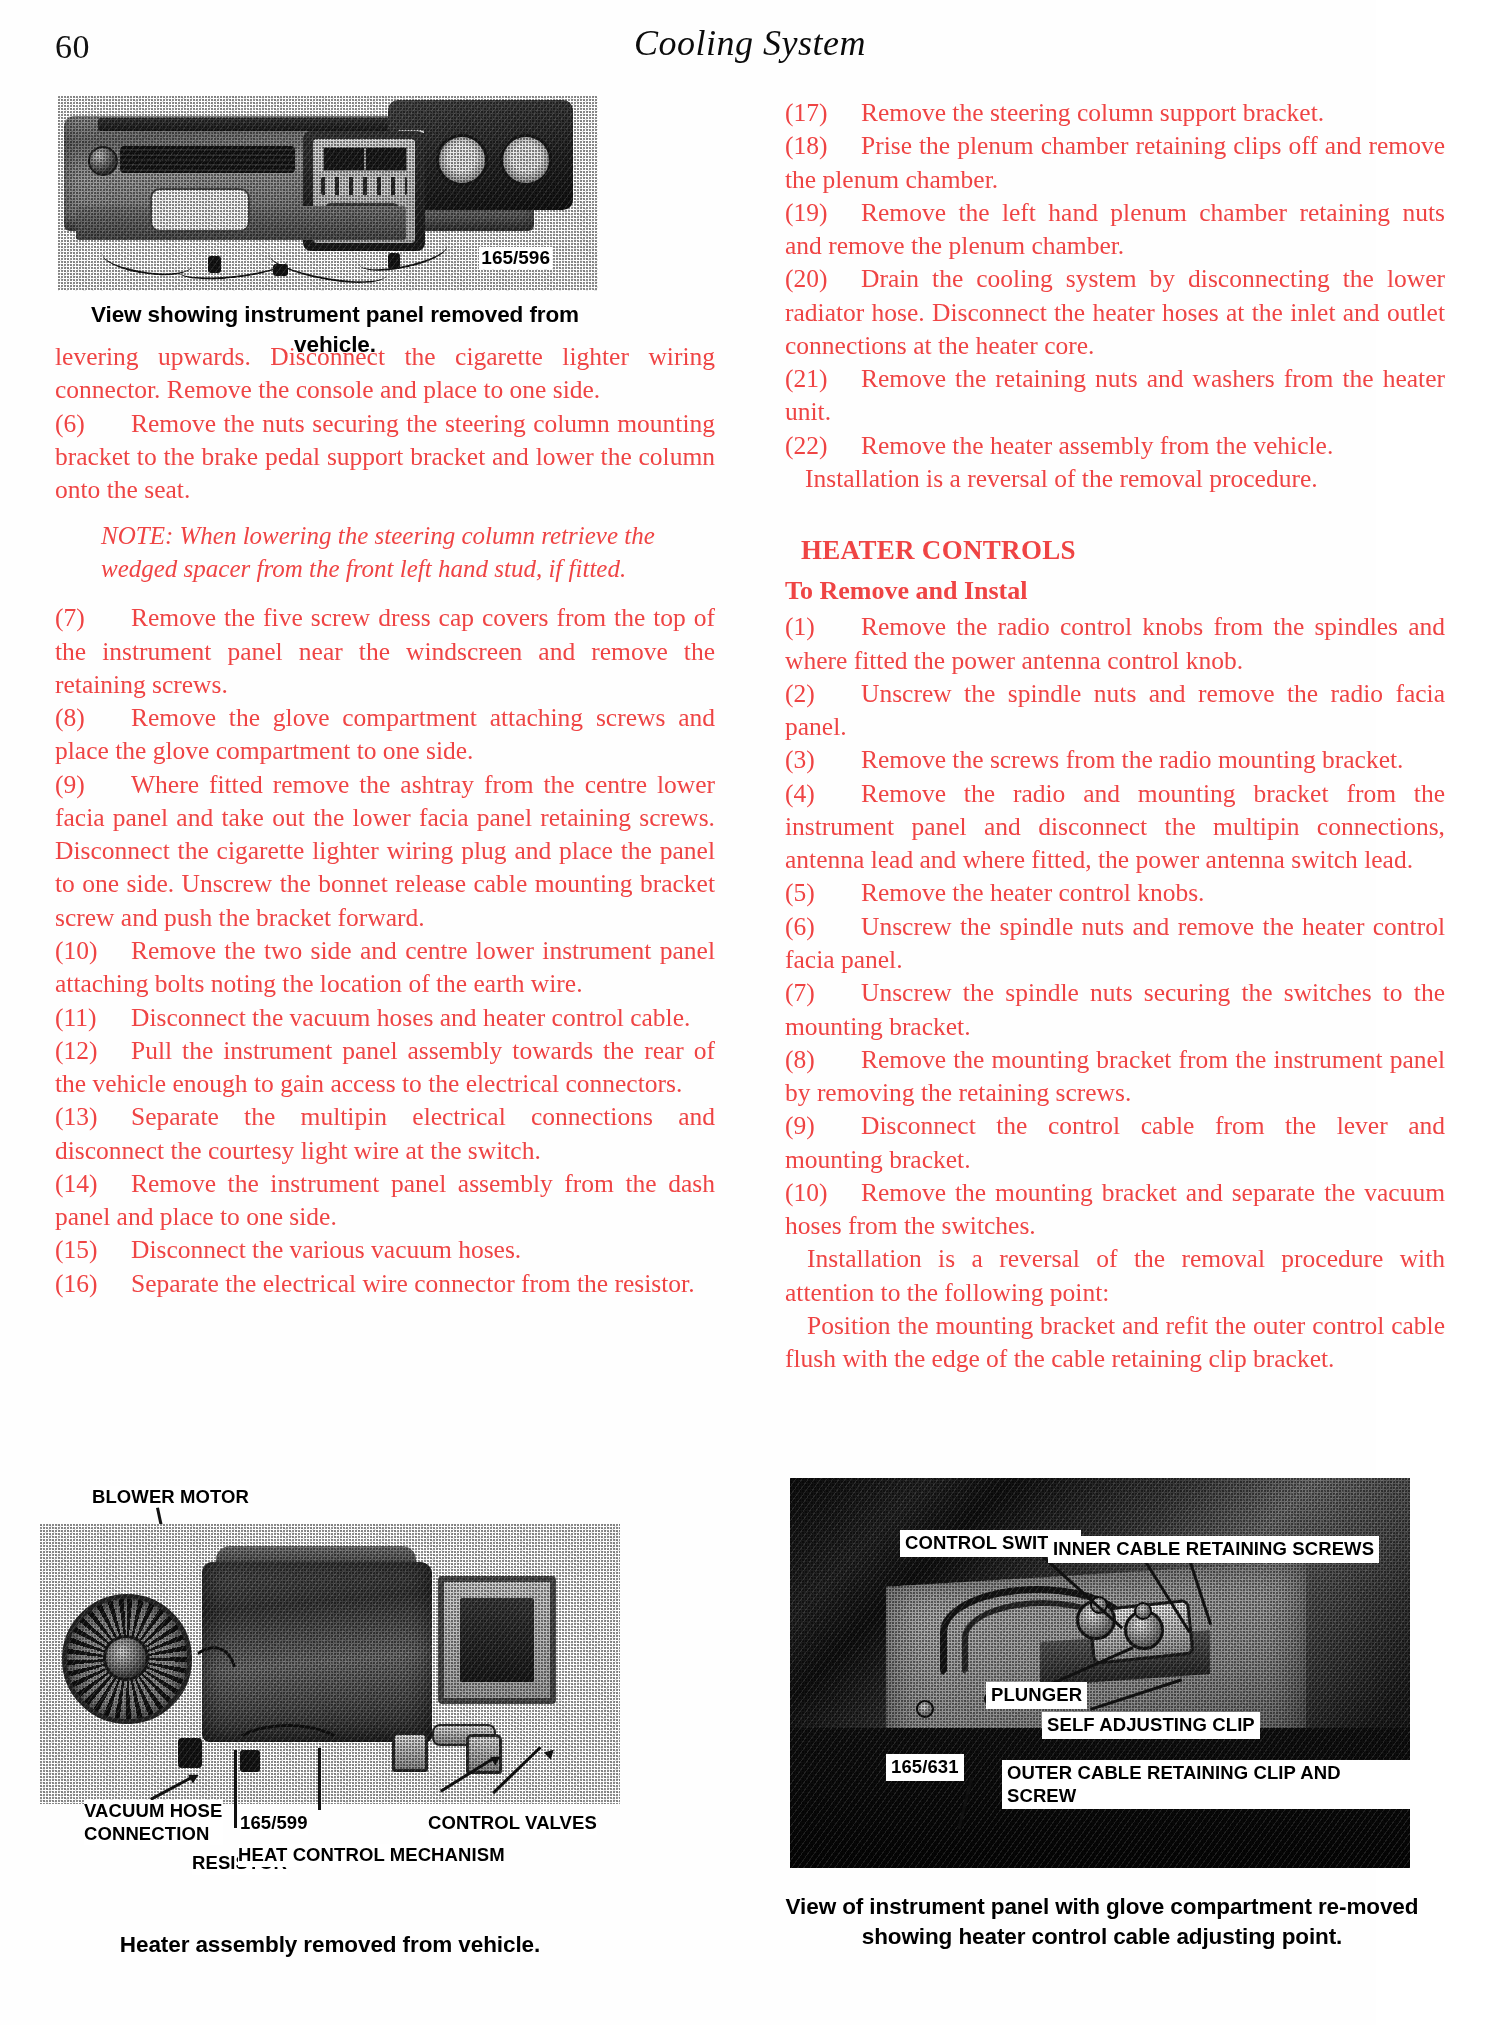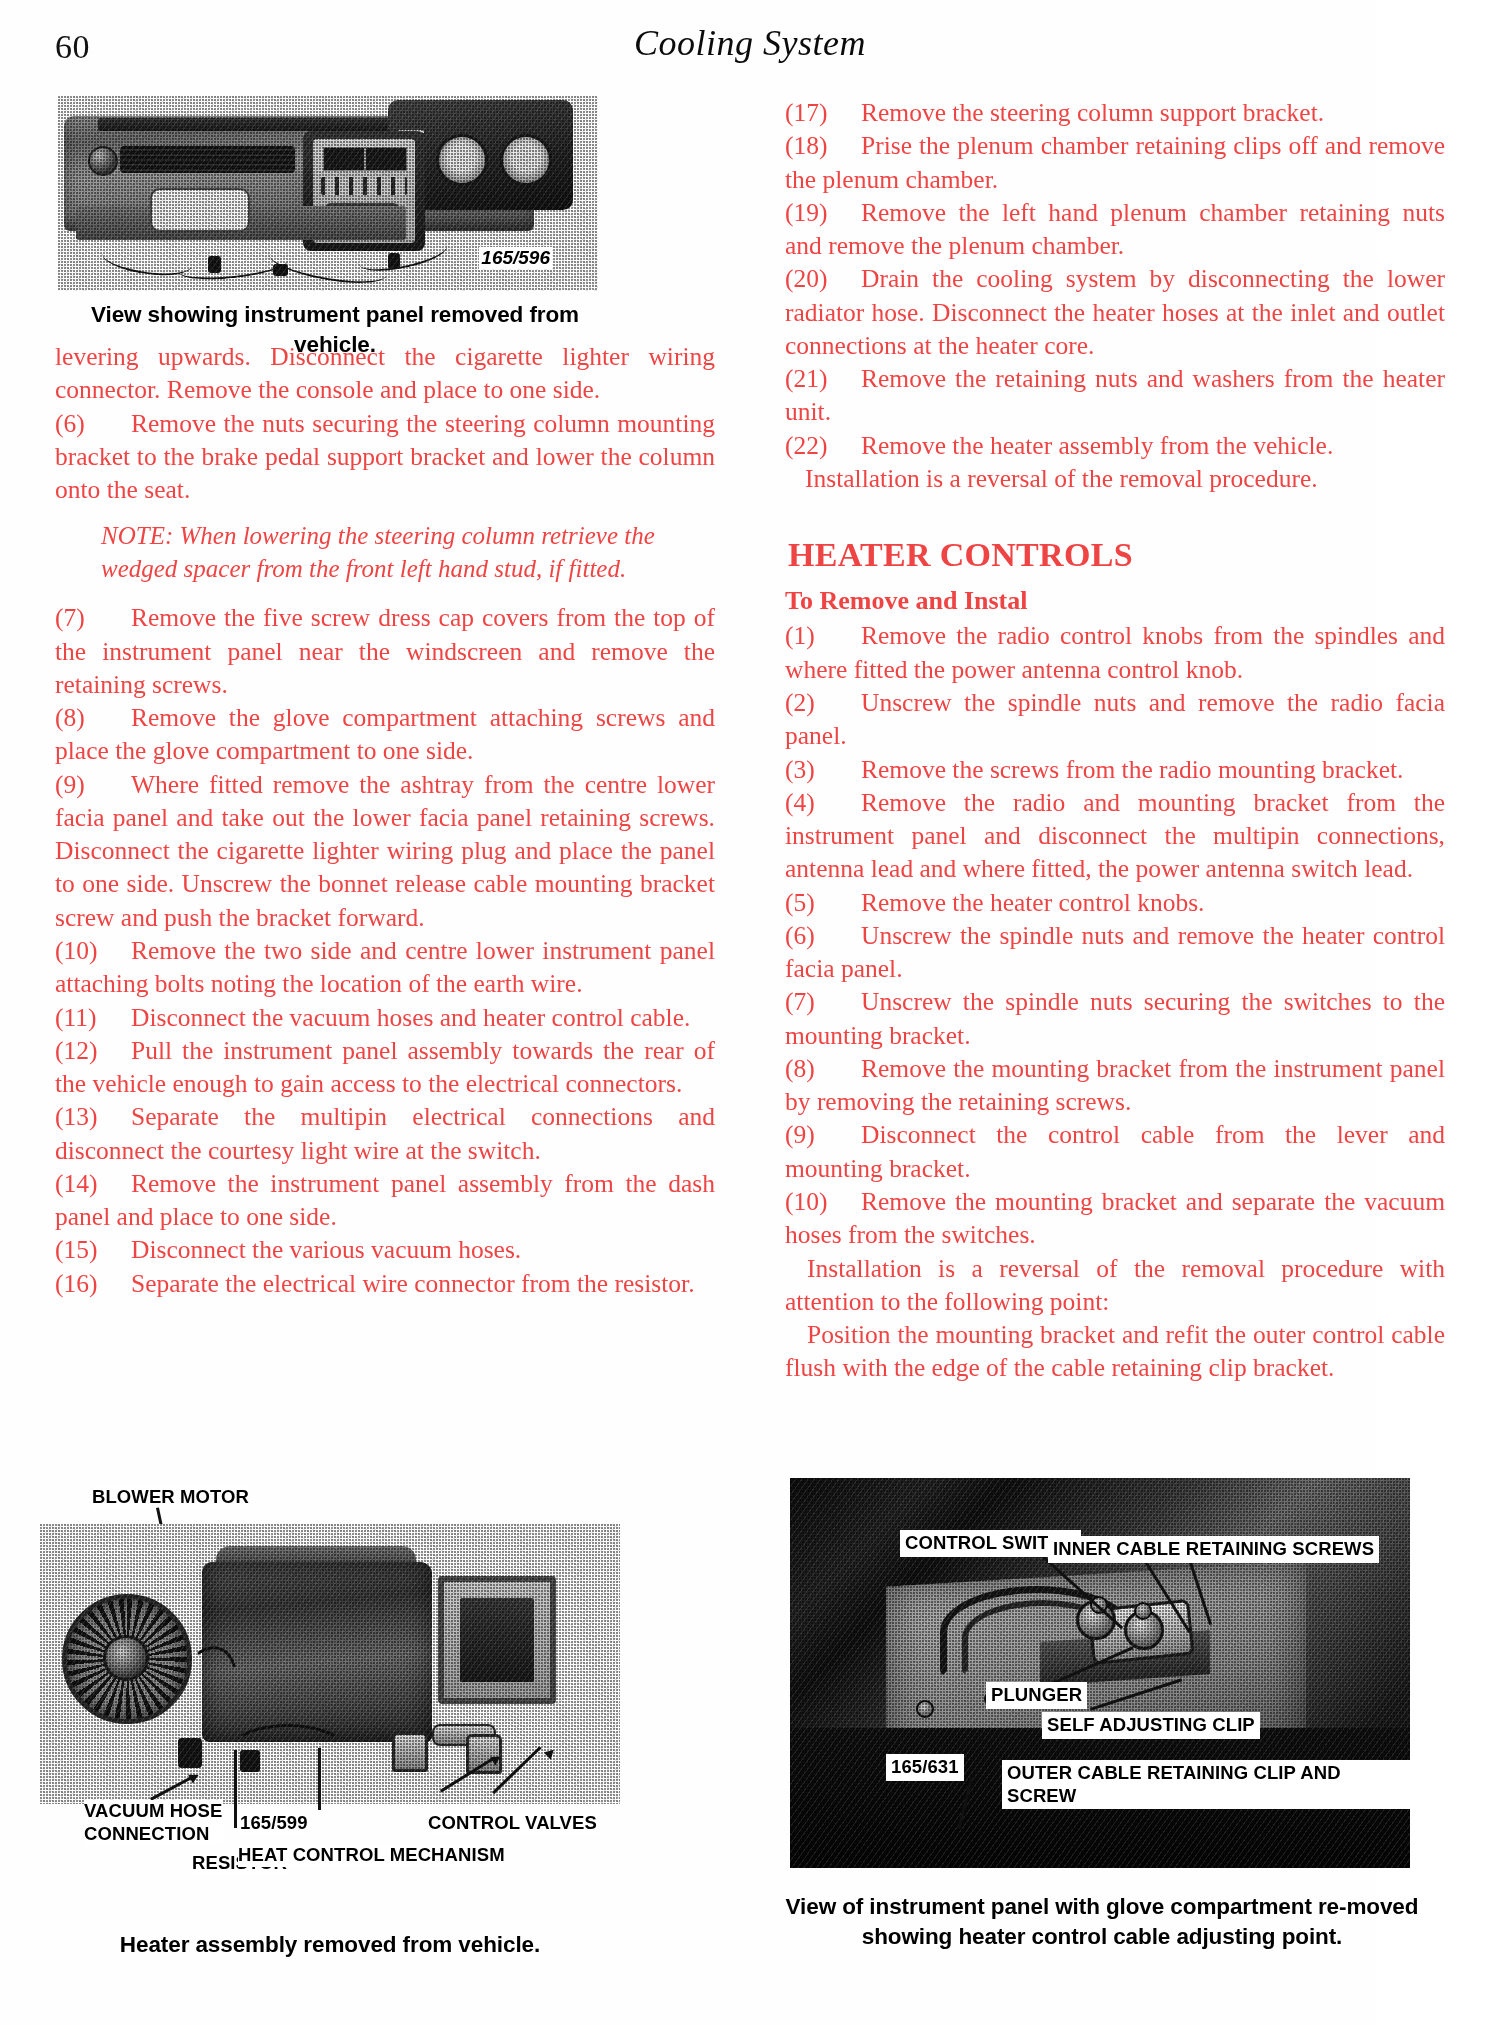--- a/index.html
+++ b/index.html
@@ -86,23 +86,23 @@
     font-style: italic;
     font-size: 25px;
     line-height: 1.3;
     margin: 14px 0 16px 0;
     padding-left: 46px;
     text-align: left;
   }
 
   .sec-head {
     font-weight: bold;
-    font-size: 34px;
+    font-size: 27px;
     letter-spacing: 0.3px;
-    margin: 38px 0 6px 3px;
+    margin: 38px 0 6px 16px;
   }
   .sub-head {
     font-weight: bold;
     font-size: 26px;
     margin: 0 0 2px 0;
   }
 
   
   .fig-caption {
     font-family: "Liberation Sans", "DejaVu Sans", sans-serif;
@@ -257,21 +257,20 @@
     border-radius: 3px;
   }
   .fig-ref {
     position: absolute;
     font-family: "Liberation Sans", "DejaVu Sans", sans-serif;
     font-weight: bold;
     font-size: 19px;
     color: #000;
     background: #fff;
     padding: 0 2px;
-    font-style: italic;
   }
   #fig-dash .fig-ref { right: 46px; bottom: 22px; }
 
   #cap-dash { left: 55px; top: 300px; width: 560px; }
 
   
   #fig-heater { left: 40px; top: 1500px; width: 580px; height: 340px; }
   #fig-heater .photo { width: 580px; height: 280px; background: #ffffff; }
 
   .blower {

